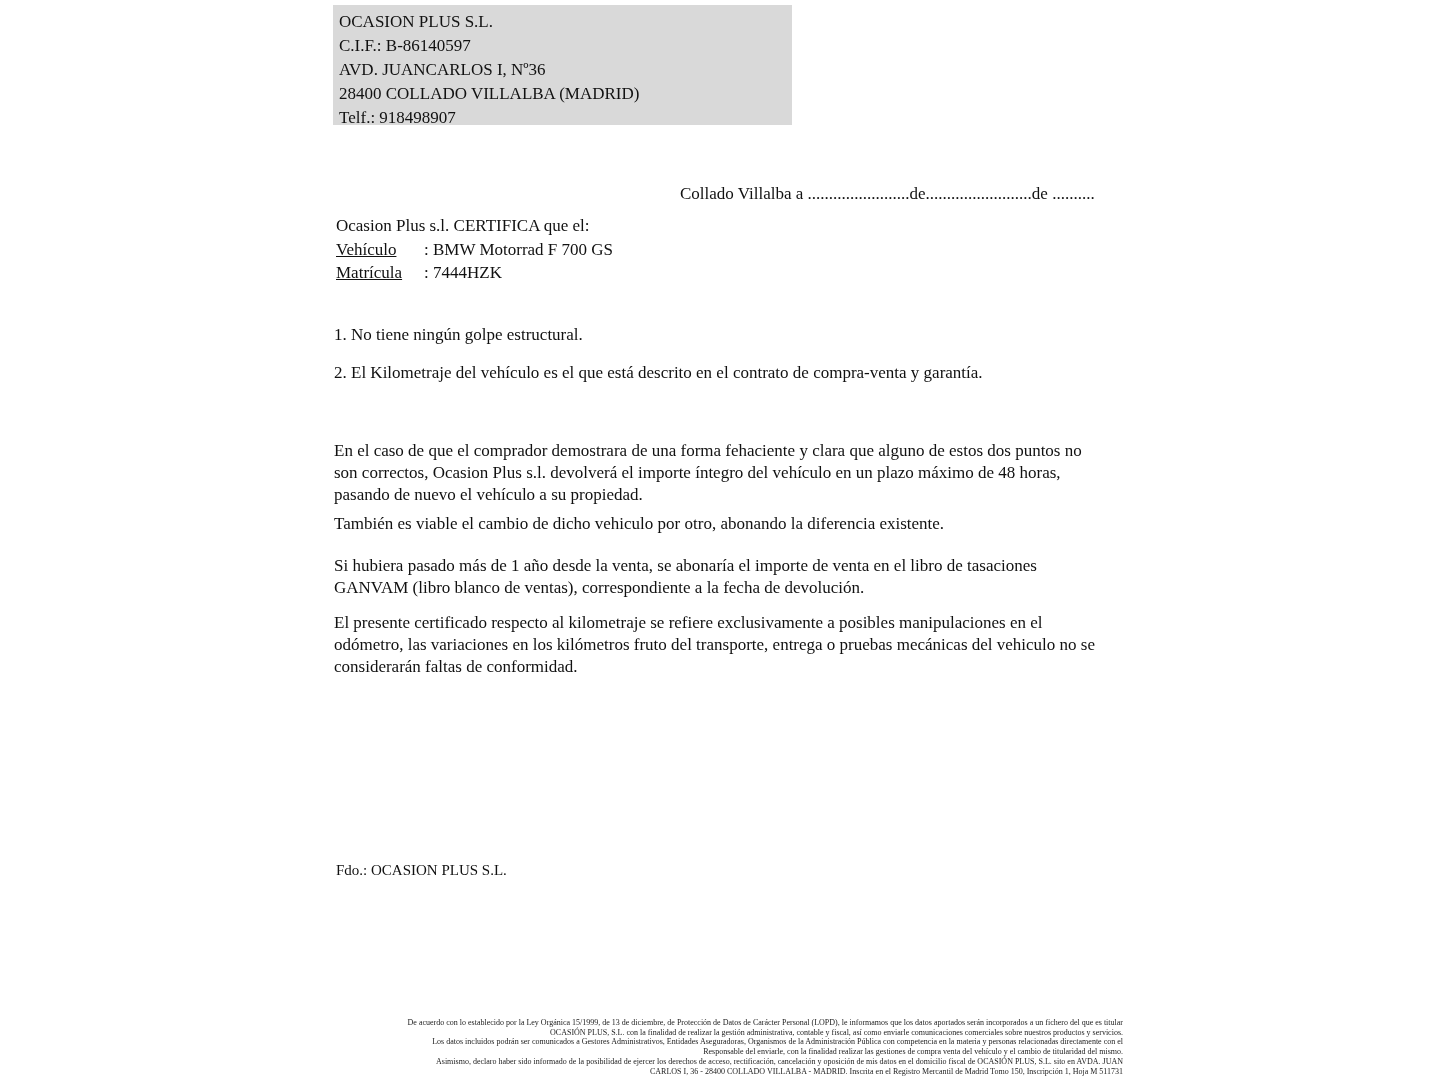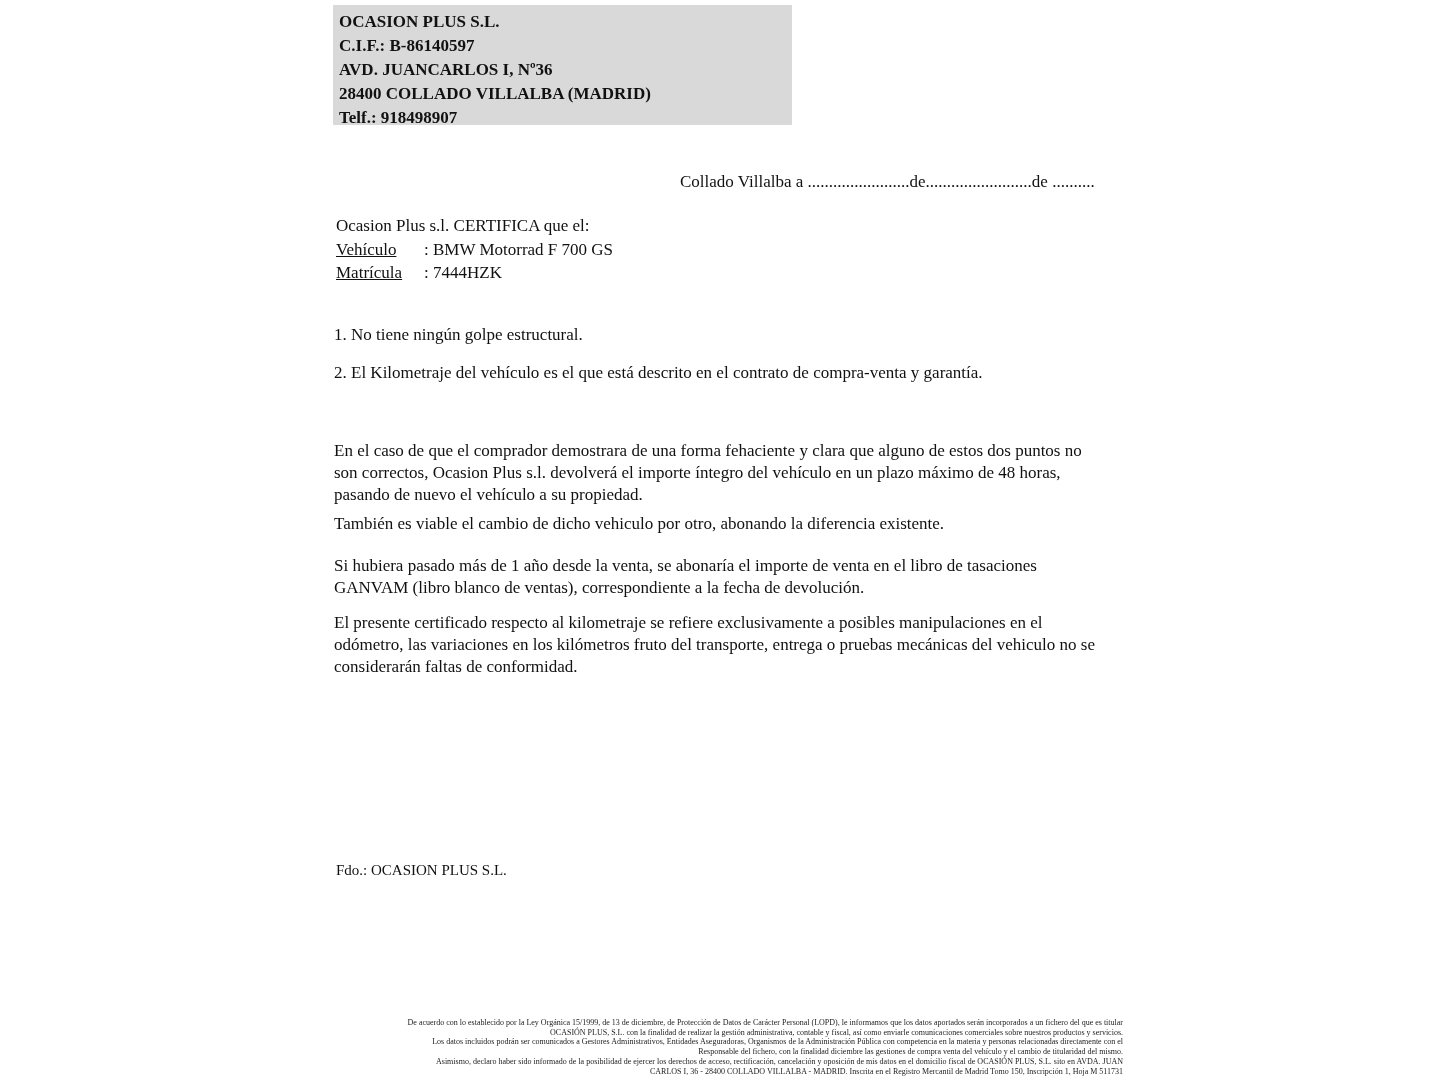--- a/index.html
+++ b/index.html
@@ -20,29 +20,29 @@
     position: absolute;
     left: 333px;
     top: 5px;
     width: 459px;
     height: 120px;
     background: #d9d9d9;
     padding: 5px 0 0 6px;
     box-sizing: border-box;
   }
   .gray-header .hline {
-    font-weight: bold;
+    font-weight: normal;
     font-size: 17px;
     line-height: 24px;
     white-space: nowrap;
   }
   .date-line {
     position: absolute;
     left: 680px;
-    top: 172px;
+    top: 184px;
     font-size: 17px;
     white-space: nowrap;
   }
   .certify-intro {
     position: absolute;
     left: 336px;
     top: 216px;
     font-size: 17px;
   }
   .field-line {
@@ -130,18 +130,18 @@
   <div class="para para-2">También es viable el cambio de dicho vehiculo por otro, abonando la diferencia existente.</div>
   <div class="para para-3">Si hubiera pasado más de 1 año desde la venta, se abonaría el importe de venta en el libro de tasaciones GANVAM (libro blanco de ventas), correspondiente a la fecha de devolución.</div>
   <div class="para para-4">El presente certificado respecto al kilometraje se refiere exclusivamente a posibles manipulaciones en el odómetro, las variaciones en los kilómetros fruto del transporte, entrega o pruebas mecánicas del vehiculo no se considerarán faltas de conformidad.</div>
 
   <div class="signature-line">Fdo.: OCASION PLUS S.L.</div>
 
   <div class="legal-footer">
     <div class="fline">De acuerdo con lo establecido por la Ley Orgánica 15/1999, de 13 de diciembre, de Protección de Datos de Carácter Personal (LOPD), le informamos que los datos aportados serán incorporados a un fichero del que es titular</div>
     <div class="fline">OCASIÓN PLUS, S.L. con la finalidad de realizar la gestión administrativa, contable y fiscal, así como enviarle comunicaciones comerciales sobre nuestros productos y servicios.</div>
     <div class="fline">Los datos incluidos podrán ser comunicados a Gestores Administrativos, Entidades Aseguradoras, Organismos de la Administración Pública con competencia en la materia y personas relacionadas directamente con el</div>
-    <div class="fline">Responsable del fichero, con la finalidad diciembre las gestiones de compra venta del vehículo y el cambio de titularidad del mismo.</div>
+    <div class="fline">Responsable del enviarle, con la finalidad realizar las gestiones de compra venta del vehículo y el cambio de titularidad del mismo.</div>
     <div class="fline">Asimismo, declaro haber sido informado de la posibilidad de ejercer los derechos de acceso, rectificación, cancelación y oposición de mis datos en el domicilio fiscal de OCASIÓN PLUS, S.L. sito en AVDA. JUAN</div>
     <div class="fline">CARLOS I, 36 - 28400 COLLADO VILLALBA - MADRID. Inscrita en el Registro Mercantil de Madrid Tomo 150, Inscripción 1, Hoja M 511731</div>
   </div>
 
 </div>
 
 </body></html>

